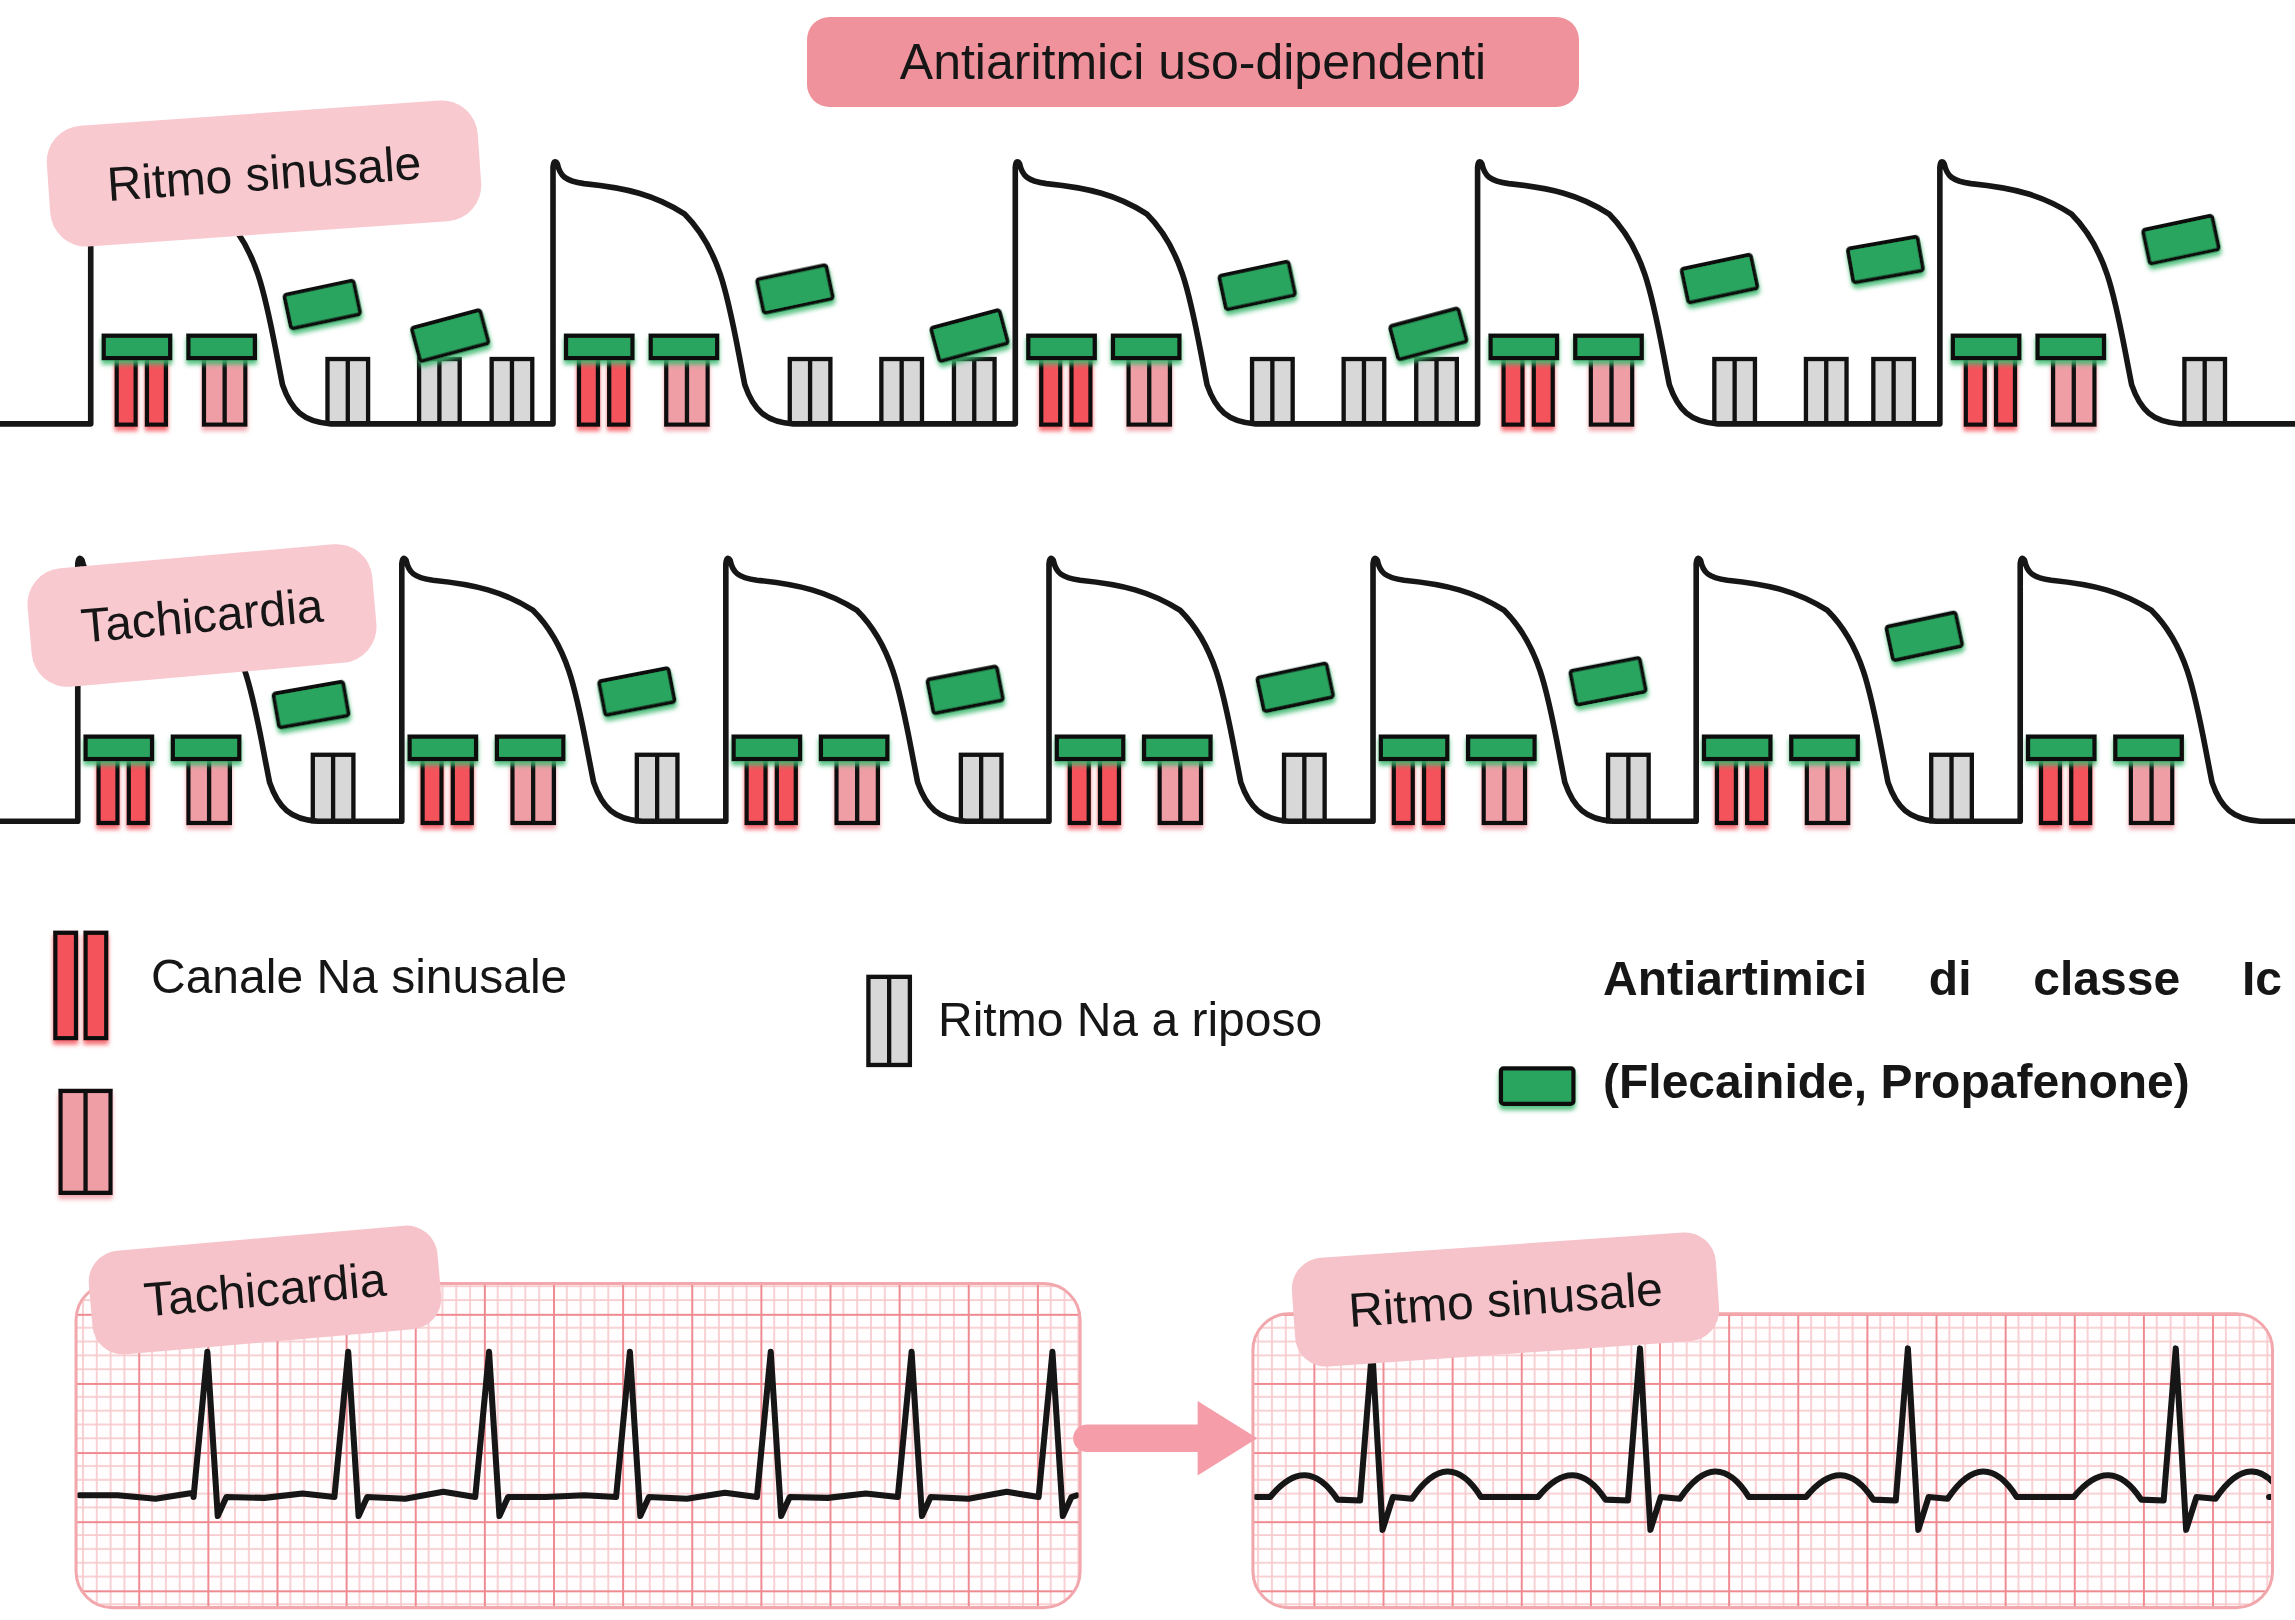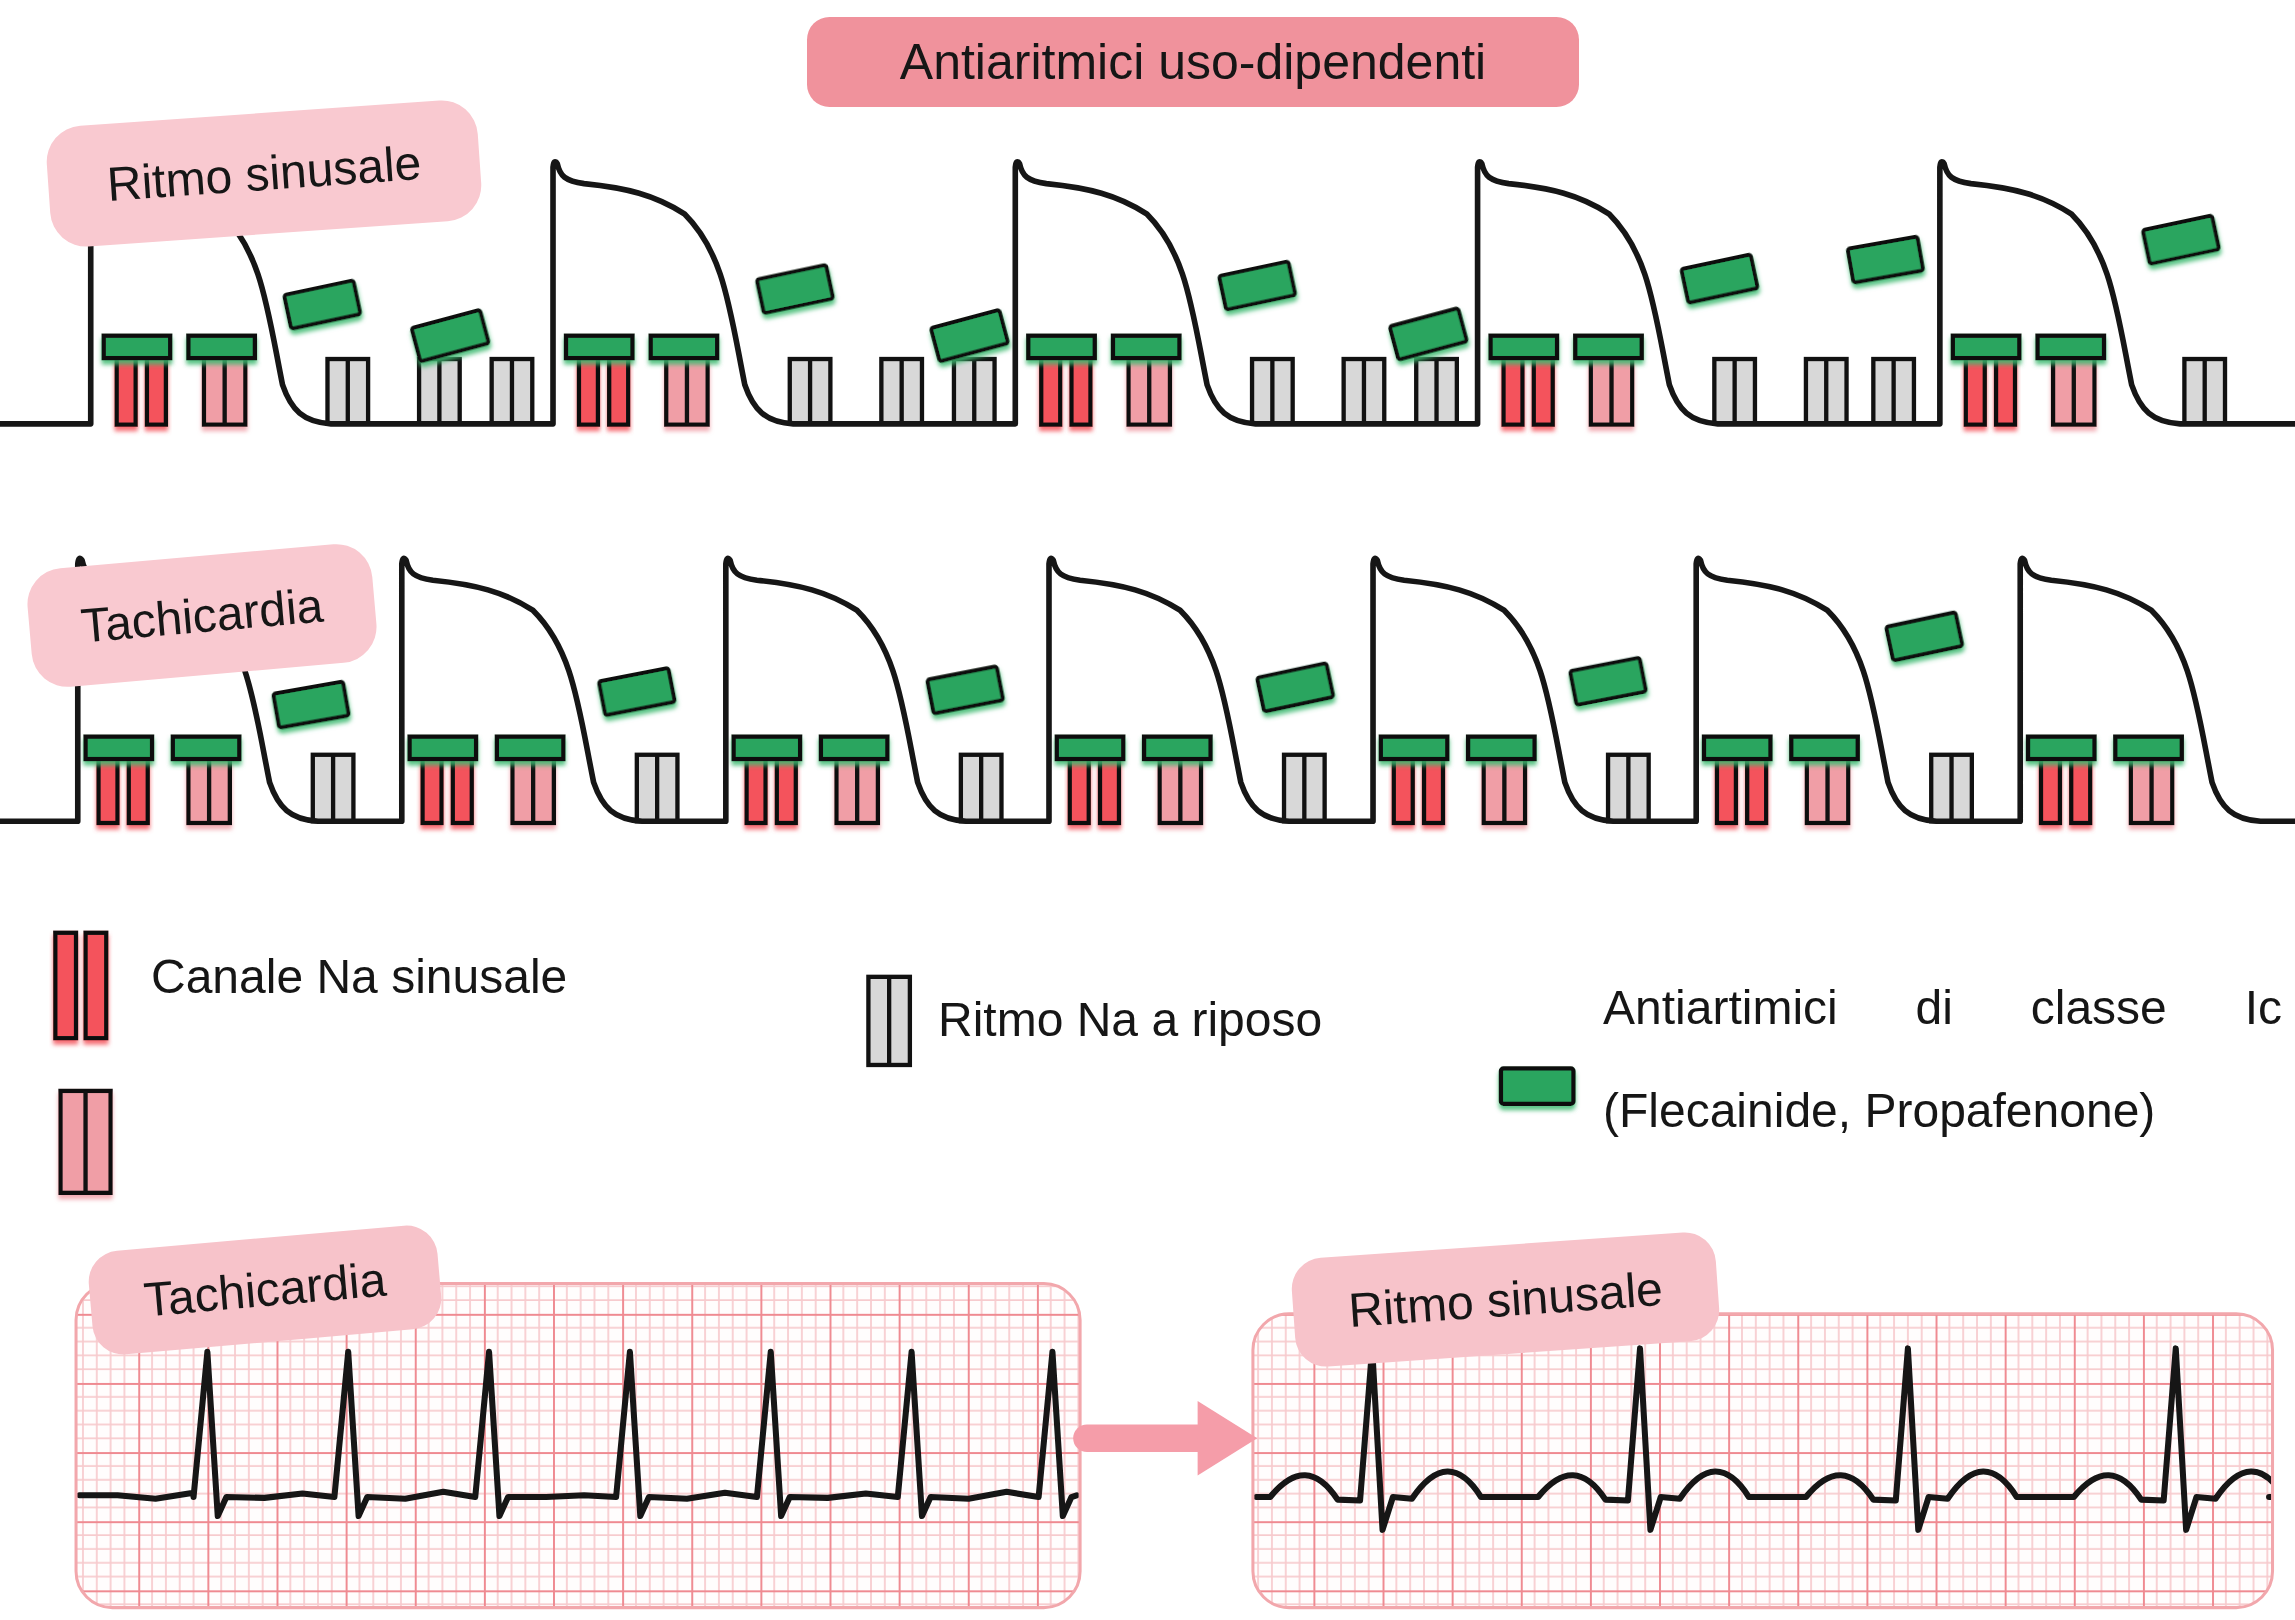--- a/index.html
+++ b/index.html
@@ -322,21 +322,21 @@
     <span>Ritmo sinusale</span>
   </div>
 
   <div class="pill" id="badge-row1" style="left: 29px; top: 556px; width: 346px; height: 119px; background: rgb(249, 201, 208); border-radius: 36px; font-size: 48px; transform: rotate(-5deg);">
     <span>Tachicardia</span>
   </div>
 
   <div class="legend-label" id="lbl0" style="left: 151px; top: 953px;">Canale Na sinusale</div>
   <div class="legend-label" id="lbl2" style="left: 938px; top: 996px;">Ritmo Na a riposo</div>
 
-  <div class="legend-block" id="lbl3" style="left: 1603px; top: 984px; width: 679px;">
+  <div class="legend-block" id="lbl3" style="left: 1603px; top: 955px; width: 679px; font-weight: bold;">
     <div class="just">Antiartimici di classe Ic</div>
     <div class="l2">(Flecainide, Propafenone)</div>
   </div>
 
   <div class="pill" id="badge-ecg-left" style="left: 90px; top: 1238px; width: 350px; height: 104px; background: rgb(247, 195, 202); border-radius: 31px; font-size: 48px; transform: rotate(-5deg);">
     <span>Tachicardia</span>
   </div>
 
   <div class="pill" id="badge-ecg-right" style="left: 1293px; top: 1245px; width: 425px; height: 109px; background: rgb(247, 195, 202); border-radius: 31px; font-size: 48px; transform: rotate(-4deg);">
     <span>Ritmo sinusale</span>

